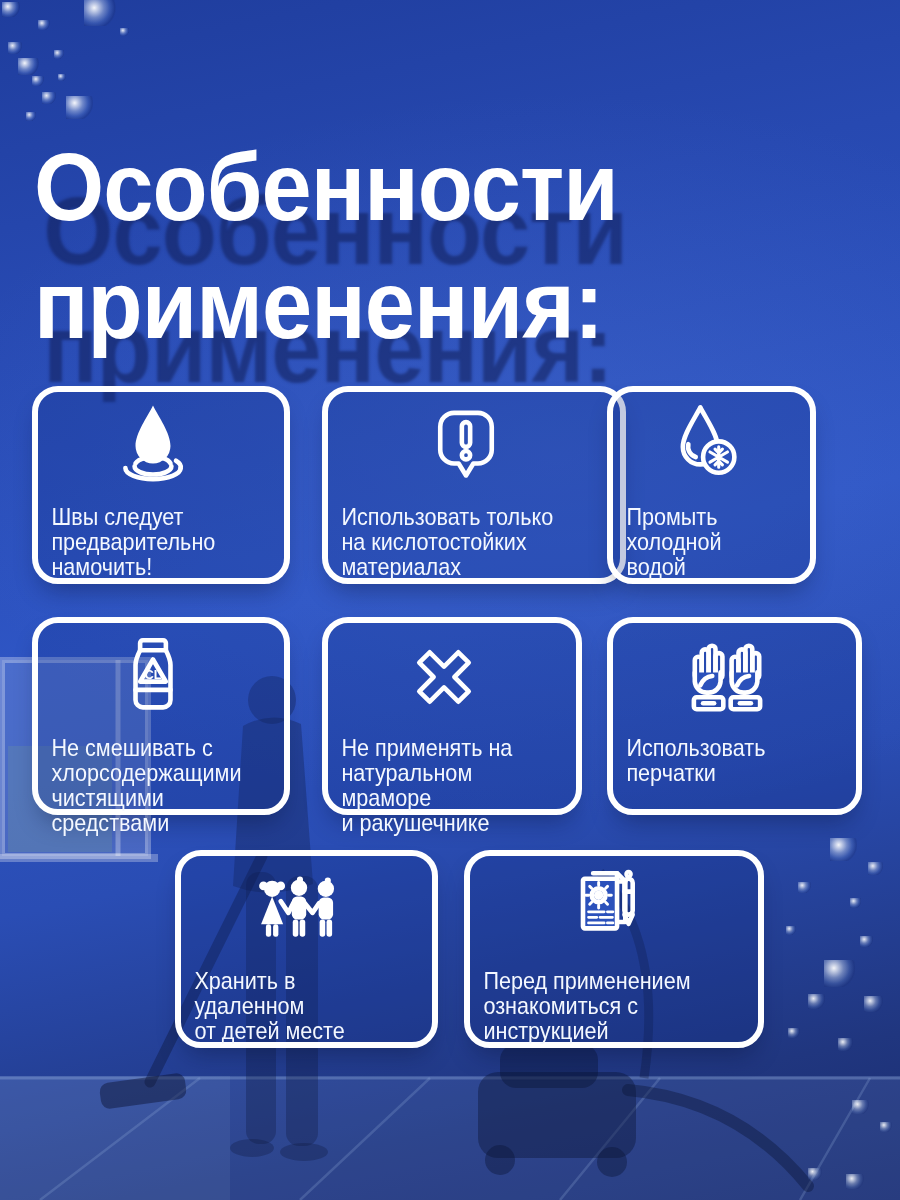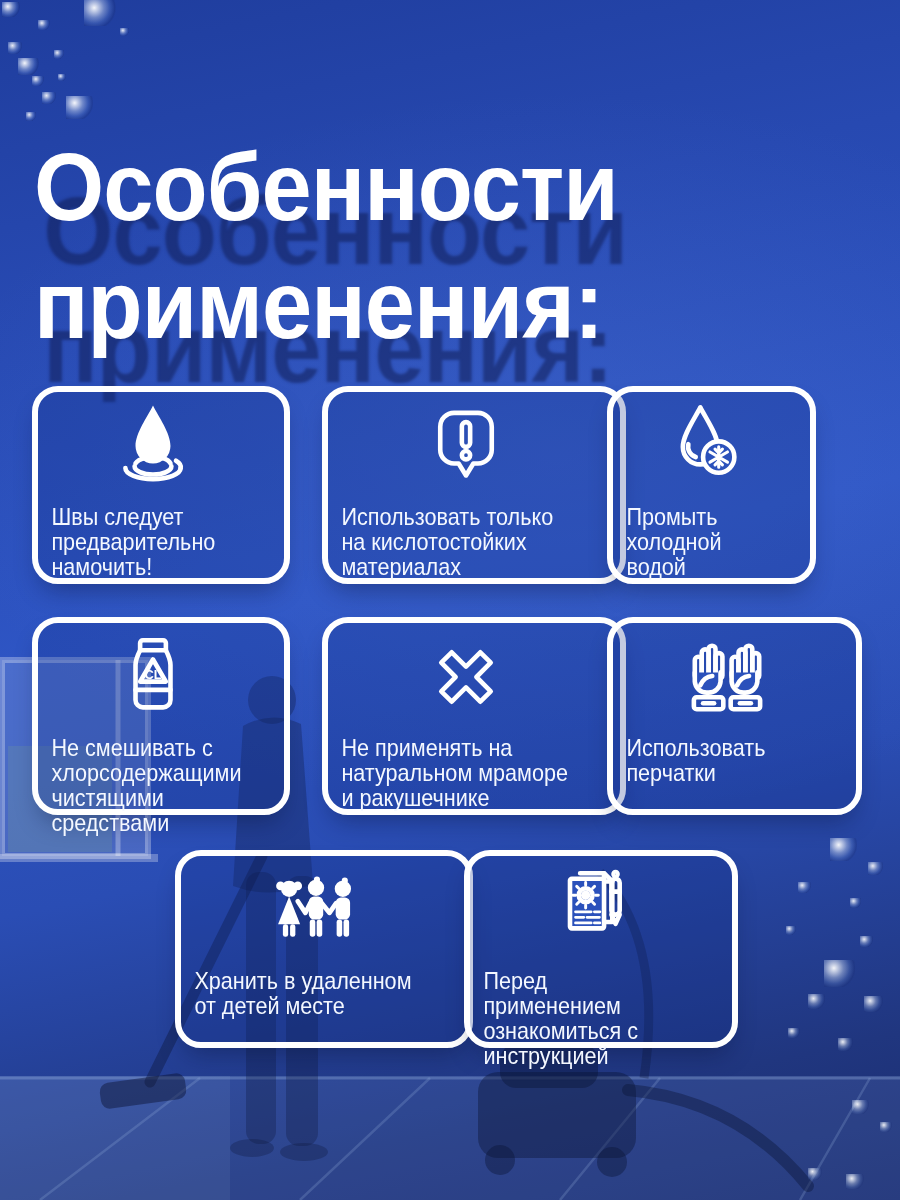--- a/index.html
+++ b/index.html
@@ -179,21 +179,21 @@
         <path d="M50 31 L64 55 H36 Z"></path>
       </g>
       <text x="50" y="52" text-anchor="middle" font-size="14" font-weight="bold" fill="#ffffff">CL</text>
     </svg>
   </div>
   <div class="card-text">Не смешивать с
 хлорсодержащими
 чистящими средствами</div>
 </div>
 
-<div class="card" style="left:322px;top:617px;width:304px">
+<div class="card" style="left:322px;top:617px;width:260px">
   <div class="icon-zone">
     <svg width="92" height="92" viewBox="0 0 100 100">
       <path class="ic" transform="rotate(45 50 50)" d="M42 20 h16 v22 h22 v16 h-22 v22 h-16 v-22 h-22 v-16 h22 Z"></path>
     </svg>
   </div>
   <div class="card-text">Не применять на
 натуральном мраморе
 и ракушечнике</div>
 </div>
 
@@ -221,21 +221,21 @@
           <rect x="1" y="57" width="32" height="13" rx="3"></rect>
           <path d="M11 63.5 h12"></path>
         </g>
       </g>
     </svg>
   </div>
   <div class="card-text">Использовать
 перчатки</div>
 </div>
 
-<div class="card" style="left:175px;top:850px;width:298px">
+<div class="card" style="left:175px;top:850px;width:263px">
   <div class="icon-zone">
     <svg width="96" height="88" viewBox="0 0 100 90">
       <g class="ic-fill">
         <circle cx="13" cy="22" r="4.5"></circle>
           <circle cx="31" cy="22" r="4.5"></circle>
         <circle cx="22" cy="25" r="8.5"></circle>
         <path d="M22 33 L10.5 62 h23 Z"></path>
         <rect x="15.5" y="62" width="5.5" height="13" rx="2.5"></rect>
         <rect x="23" y="62" width="5.5" height="13" rx="2.5"></rect>
         <circle cx="51" cy="15.5" r="3.2"></circle>
@@ -252,21 +252,21 @@
       <g class="ic" stroke-width="5">
         <path d="M31 38 L39 50 L44 40"></path>
         <path d="M56 40 L64 50 L71 40"></path>
       </g>
     </svg>
   </div>
   <div class="card-text">Хранить в удаленном
 от детей месте</div>
 </div>
 
-<div class="card" style="left:464px;top:850px;width:274px">
+<div class="card" style="left:464px;top:850px;width:300px">
   <div class="icon-zone">
     <svg width="96" height="92" viewBox="0 0 100 100">
       <g class="ic" stroke-width="4">
         <path d="M36 10 h26 l9 9 v44 h-9"></path>
         <path d="M62 10 v9 h9"></path>
         <rect class="ic-bgfill" x="25" y="16" width="37" height="54" rx="2"></rect>
         <circle cx="42" cy="34" r="7.5"></circle>
         <circle cx="42" cy="34" r="2.6"></circle>
         <path d="M42 23.2 v-3 M42 44.8 v3 M31.2 34 h-3 M52.8 34 h3 M34.4 26.4 l-2.1 -2.1 M49.6 41.6 l2.1 2.1 M34.4 41.6 l-2.1 2.1 M49.6 26.4 l2.1 -2.1" stroke-width="3.2"></path>
         <path d="M31 52 h17 M51.5 52 h6" stroke-width="3"></path>

